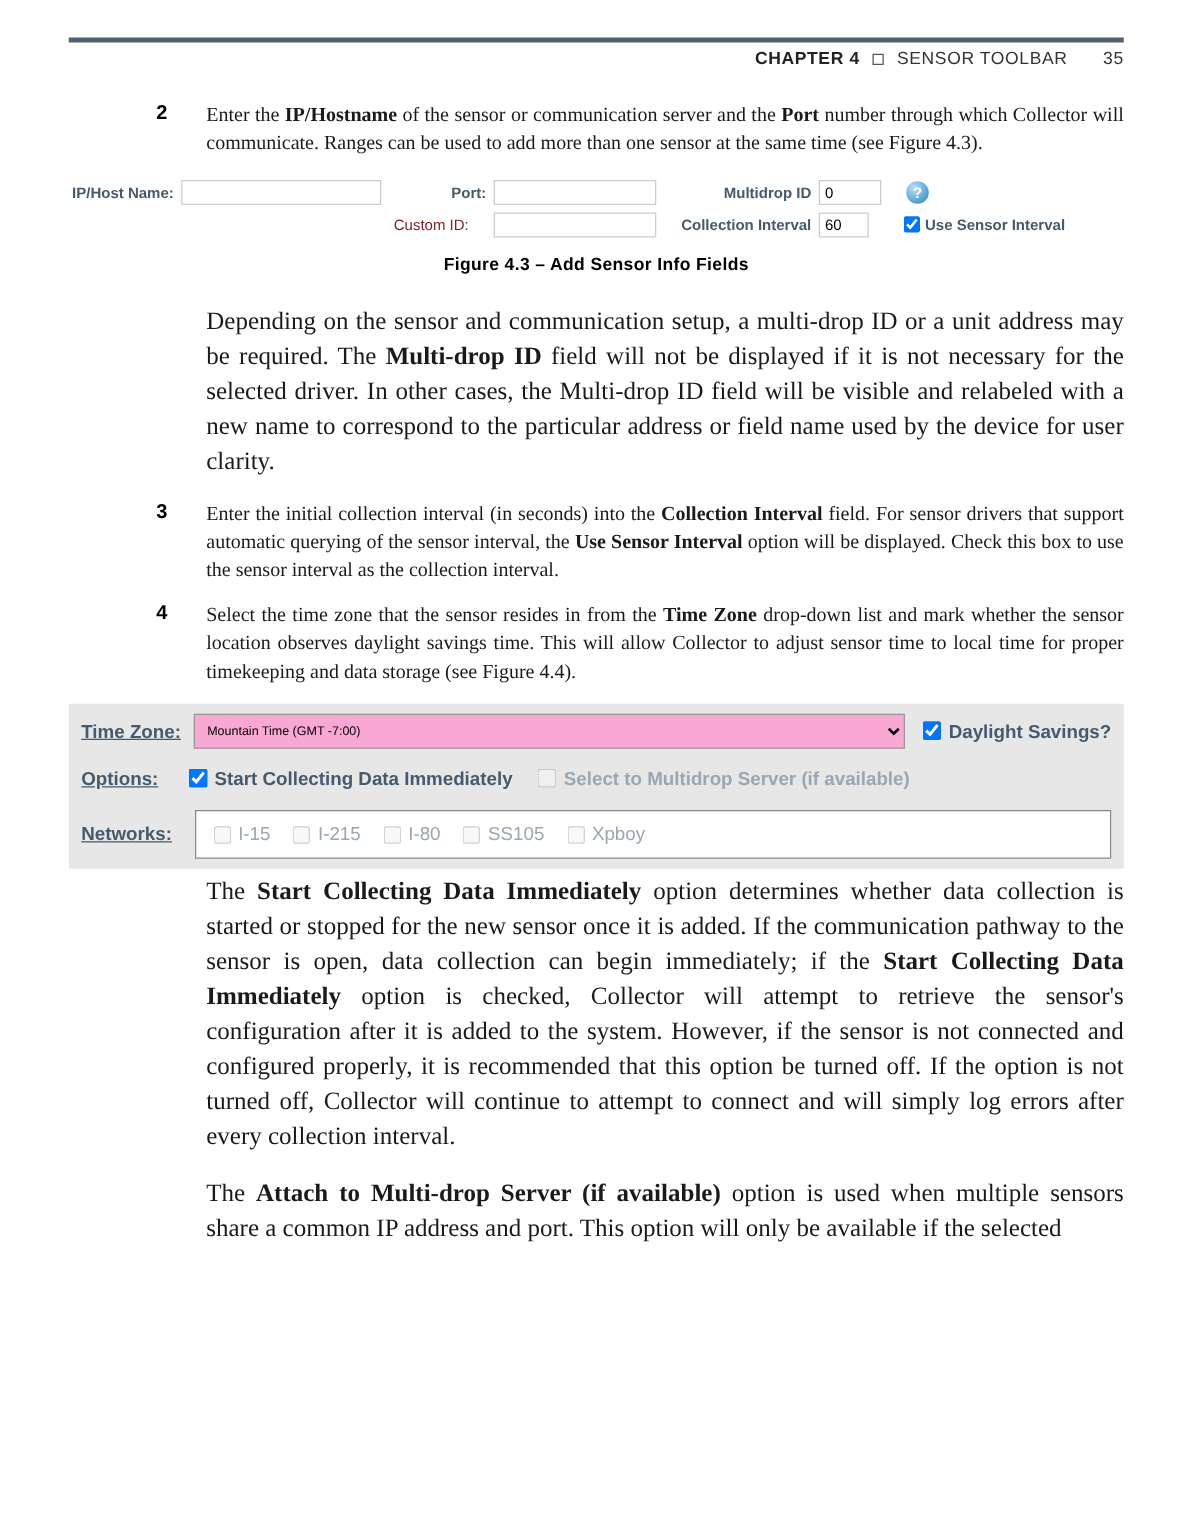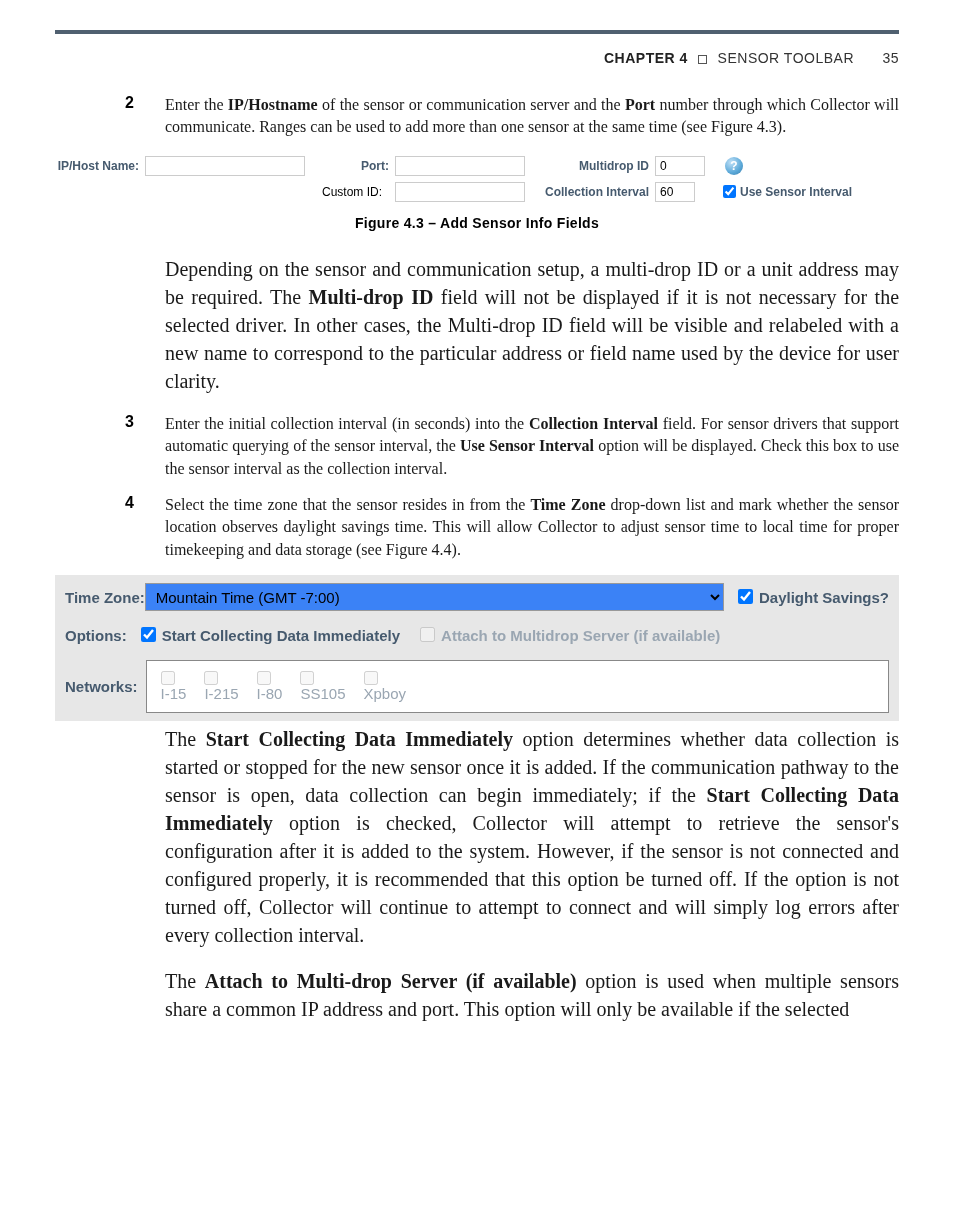--- a/index.html
+++ b/index.html
@@ -9,21 +9,21 @@
     color: #000;
     width: 954px;
     margin: 0 auto;
     padding: 0;
   }
   .page {
     padding: 30px 55px 40px 55px;
   }
   .header-bar {
     border-top: 4px solid #506070;
-    padding-top: 16px;
+    padding-top: 4px;
     text-align: right;
     font-family: Arial, Helvetica, sans-serif;
     font-size: 14px;
     letter-spacing: 0.5px;
     margin-bottom: 28px;
   }
   .header-bar .chap {
     font-weight: bold;
     color: #222;
   }
@@ -95,22 +95,22 @@
     align-items: center;
     height: 26px;
   }
   .fig43 .lbl {
     color: #465a6e;
     font-weight: bold;
     text-align: right;
     padding-right: 6px;
   }
   .fig43 .lbl-dis {
-    color: #000000;
-    text-align: center;
+    color: #7f1d1d;
+    text-align: left;
     padding-right: 6px;
   }
   .fig43 input[type="text"] {
     background: #fff;
     border: 1px solid #ccc;
     height: 20px;
     font-size: 12px;
     padding: 0 4px;
   }
   .fig43 .help-icon {
@@ -146,28 +146,30 @@
     padding: 0;
   }
   .fig44 .row {
     display: flex;
     align-items: center;
     padding: 8px 10px;
   }
   .fig44 .lbl {
     color: #465a6e;
     font-weight: bold;
+    margin-right: 10px;
     white-space: nowrap;
+    text-decoration: underline;
   }
   .fig44 select {
     flex: 1;
     height: 28px;
-    background: #3b82f6;
+    background: #f9a8d4;
     border: 1px solid #999;
-    font-size: 15px;
+    font-size: 10px;
     padding: 2px 6px;
   }
   .fig44 .chk {
     display: inline-flex;
     align-items: flex-start;
     color: #465a6e;
     font-weight: bold;
     margin-left: 14px;
     white-space: nowrap;
   }
@@ -183,23 +185,22 @@
     background: #fff;
     border: 1px solid #888;
     padding: 10px 14px;
     margin-left: 8px;
     flex: 1;
     display: flex;
     gap: 18px;
   }
   .fig44 .netchk {
     display: inline-flex;
-    align-items: flex-start;
+    align-items: center;
     color: #9aa6b2;
-    flex-direction: column;
   }
   .fig44 .netchk input {
     margin-right: 6px;
     width: 14px;
     height: 14px;
   }
 
   b { font-weight: bold; }
 </style>
 </head>
@@ -311,21 +312,21 @@
       </label>
     </div>
     <div class="row">
       <span class="lbl">Options:</span>
       <label class="chk">
         <input type="checkbox" checked="" style="">
         <span>Start Collecting Data Immediately</span>
       </label>
       <label class="chk" style="margin-left:20px;">
         <input type="checkbox" disabled="" style="">
-        <span class="opt-dis">Attach to Multidrop Server (if available)</span>
+        <span class="opt-dis">Select to Multidrop Server (if available)</span>
       </label>
     </div>
     <div class="row">
       <span class="lbl">Networks:</span>
       <div class="networks-box">
         <label class="netchk">
             <input type="checkbox" disabled="" style="">
             <span>I-15</span>
           </label>
         <label class="netchk">

